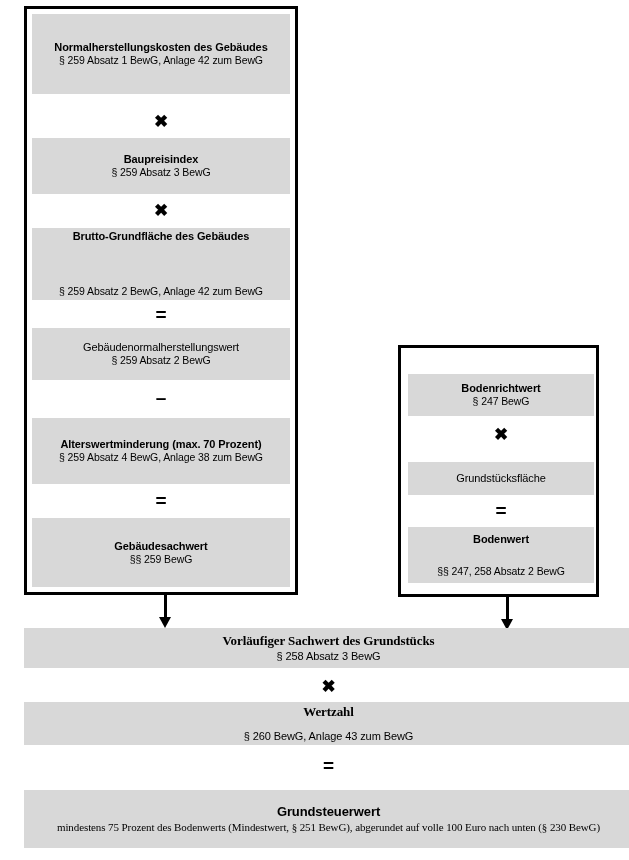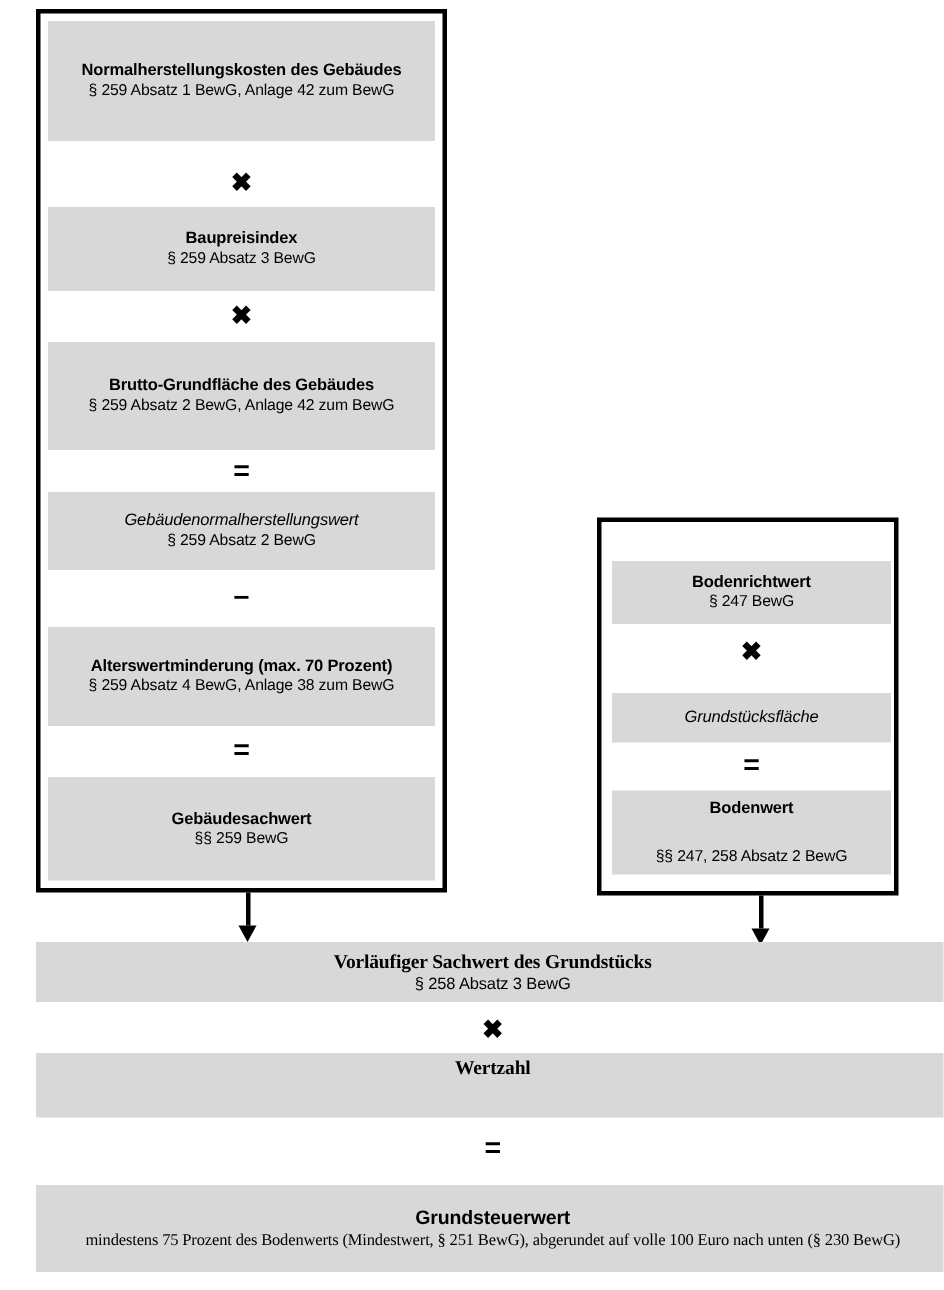--- a/index.html
+++ b/index.html
@@ -48,21 +48,21 @@
     font-size: 11px;
     line-height: 13px;
     letter-spacing: -0.1px;
   }
   .box .sub {
     font-weight: normal;
     font-size: 10.5px;
     line-height: 13px;
     letter-spacing: -0.1px;
   }
-  .box.plain .title { font-weight: normal; font-style: italic; }
+  .box.plain .title { font-weight: normal; }
 
   .box.wide .title { font-size: 13px; line-height: 16px; font-family: Liberation Serif, serif; }
   .box.wide .sub   { font-size: 11px;  line-height: 14px; }
 
   .box.final .title { font-size: 13px; line-height: 16px; }
   .box.final .sub   { font-size: 11px; line-height: 14px; }
 
   
   .op {
     position: absolute;
@@ -112,21 +112,21 @@
 
   <div class="op times" style="left:16px; top:110px; width:258px; height:22px;">✖</div>
 
   <div class="box" style="left:16px; top:138px; width:258px; height:56px;">
     <div class="title">Baupreisindex</div>
     <div class="sub">§ 259 Absatz 3 BewG</div>
   </div>
 
   <div class="op times" style="left:16px; top:199px; width:258px; height:22px;">✖</div>
 
-  <div class="box" style="left:16px; top:228px; width:258px; height:72px;">
+  <div class="box" style="left:16px; top:228px; width:258px; height:72px;justify-content:space-between;">
     <div class="title">Brutto-Grundfläche des Gebäudes</div>
     <div class="sub">§ 259 Absatz 2 BewG, Anlage 42 zum BewG</div>
   </div>
 
   <div class="op equals" style="left:16px; top:303px; width:258px; height:22px;">=</div>
 
   <div class="box plain" style="left:16px; top:328px; width:258px; height:52px;">
     <div class="title">Gebäudenormalherstellungswert</div>
     <div class="sub">§ 259 Absatz 2 BewG</div>
   </div>
@@ -177,20 +177,21 @@
 
   <div class="box wide" style="left:8px; top:628px; width:609px; height:40px;">
     <div class="title">Vorläufiger Sachwert des Grundstücks</div>
     <div class="sub">§ 258 Absatz 3 BewG</div>
   </div>
 
   <div class="op times" style="left:8px; top:675px; width:609px; height:22px;">✖</div>
 
   <div class="box wide" style="left:8px; top:702px; width:609px; height:43px;justify-content:space-between;">
     <div class="title">Wertzahl</div>
+    <div class="sub">§ 260 BewG, Anlage 43 zum BewG</div>
   </div>
 
   <div class="op equals" style="left:8px; top:754px; width:609px; height:22px;">=</div>
 
   <div class="box final" style="left:8px; top:790px; width:609px; height:58px;">
     <div class="title">Grundsteuerwert</div>
     <div class="sub" style="max-width:560px;font-family:Liberation Serif, serif;">mindestens 75 Prozent des Bodenwerts (Mindestwert, § 251 BewG), abgerundet auf volle 100 Euro nach unten (§ 230 BewG)</div>
   </div>
 
 </div>

